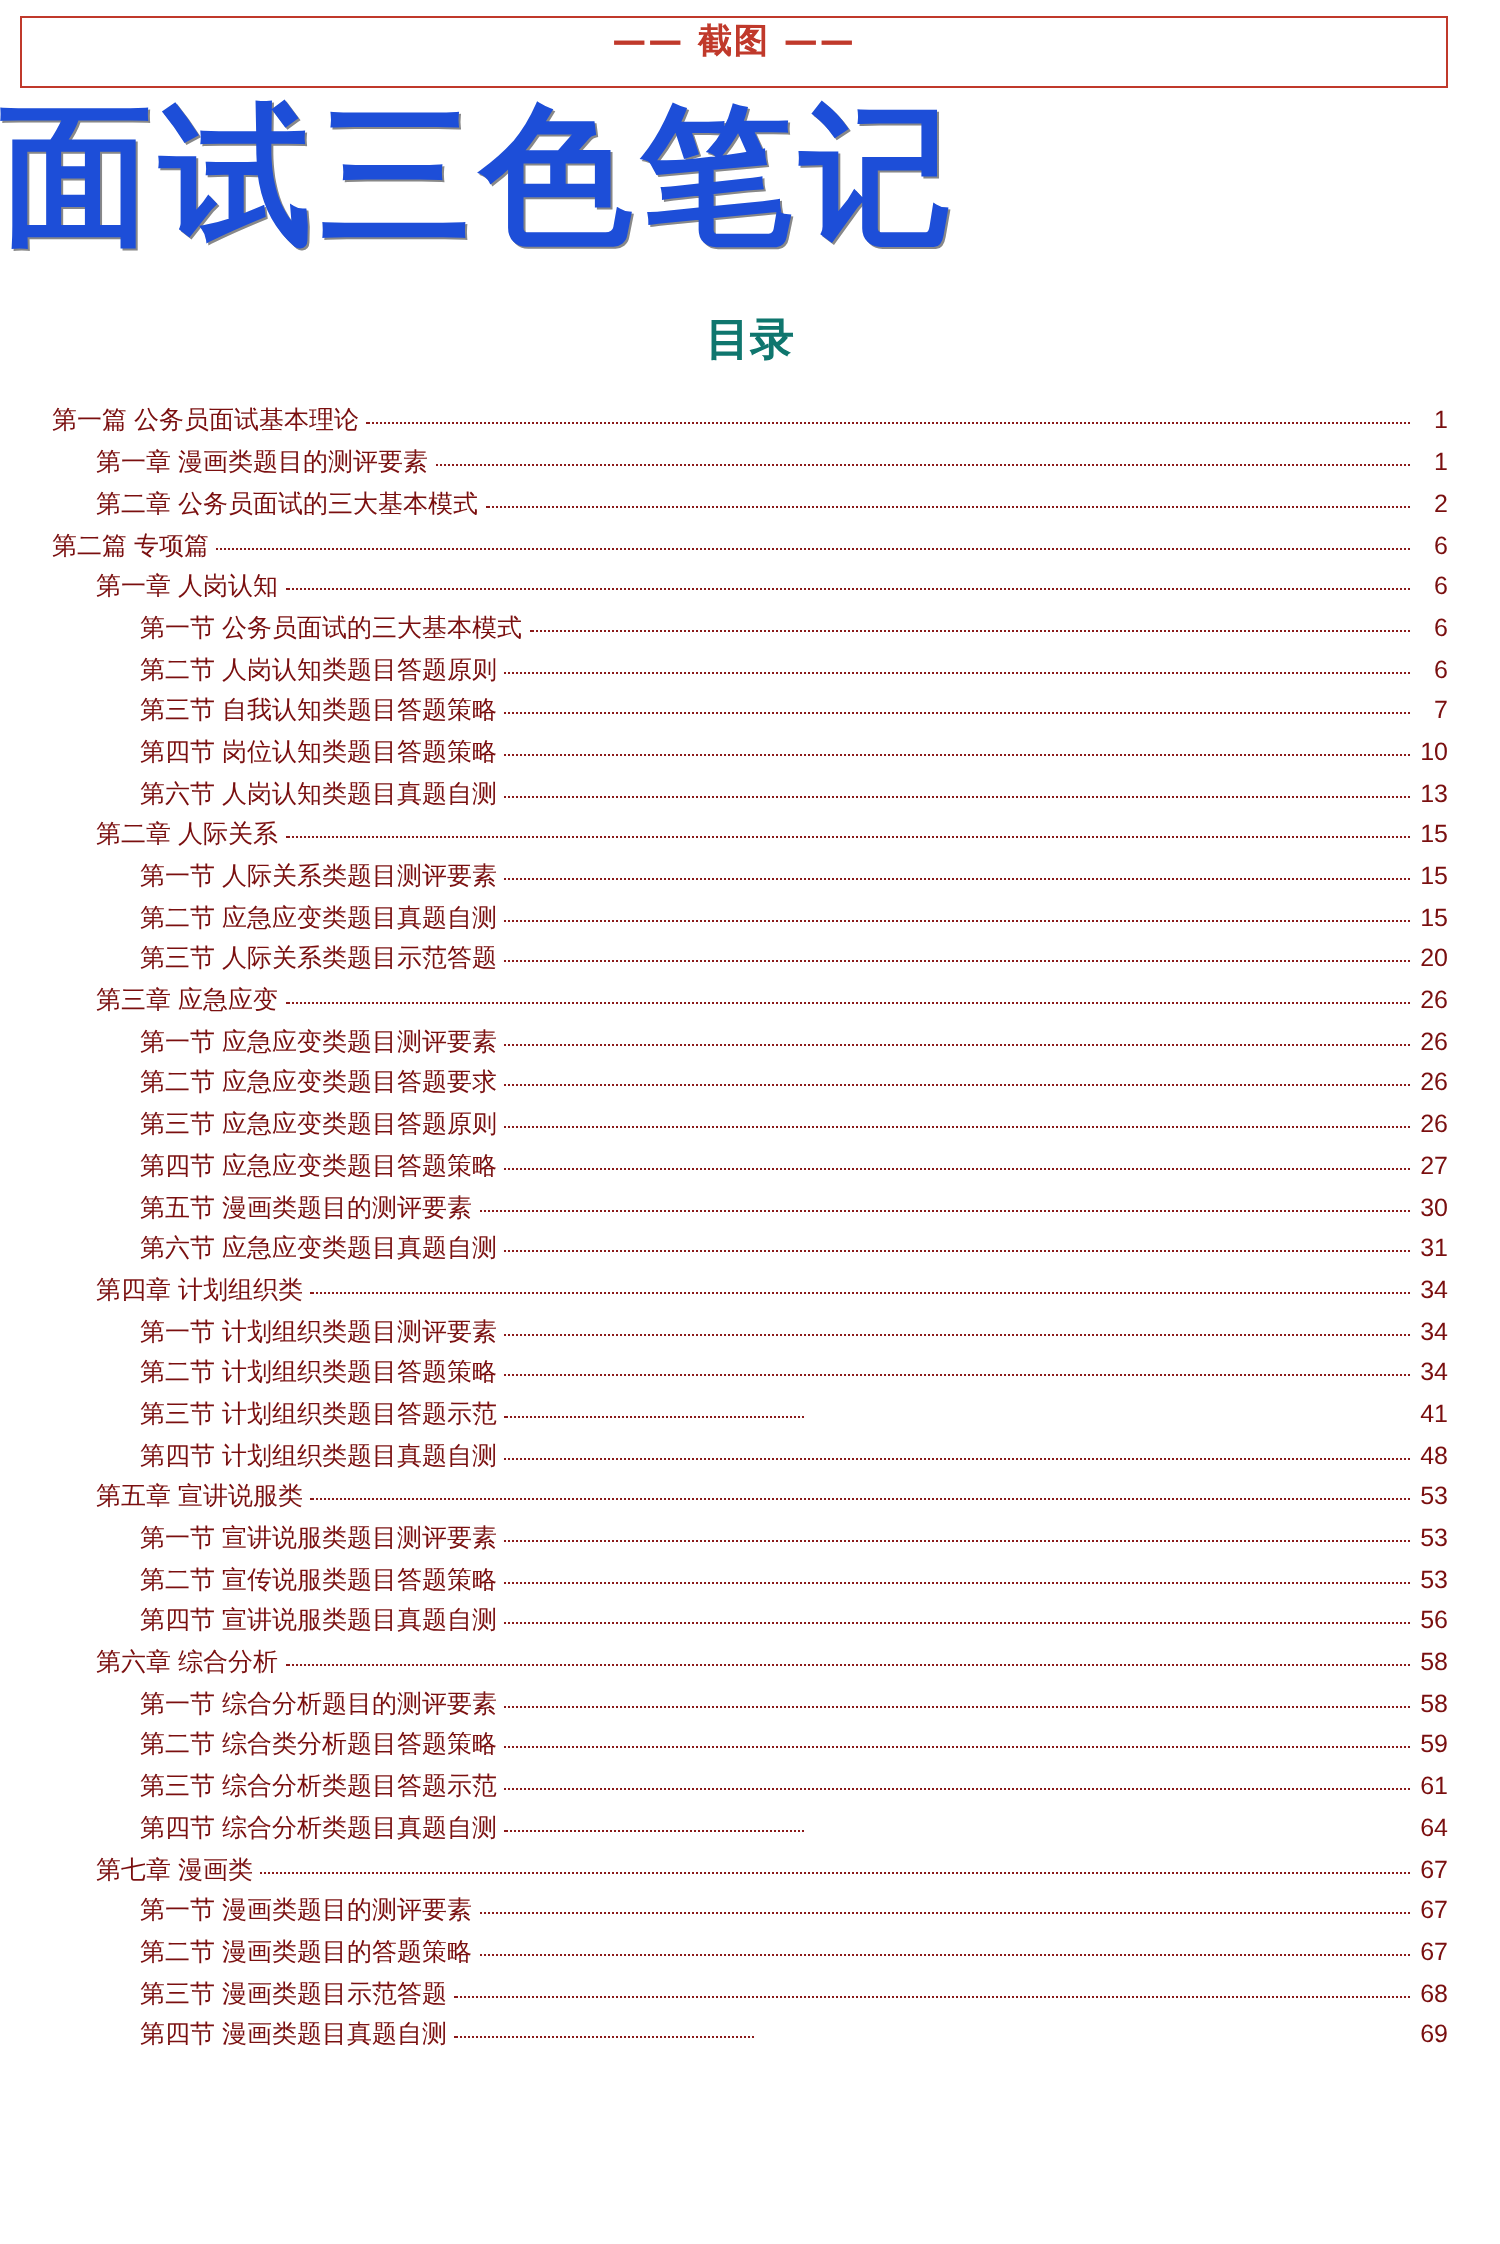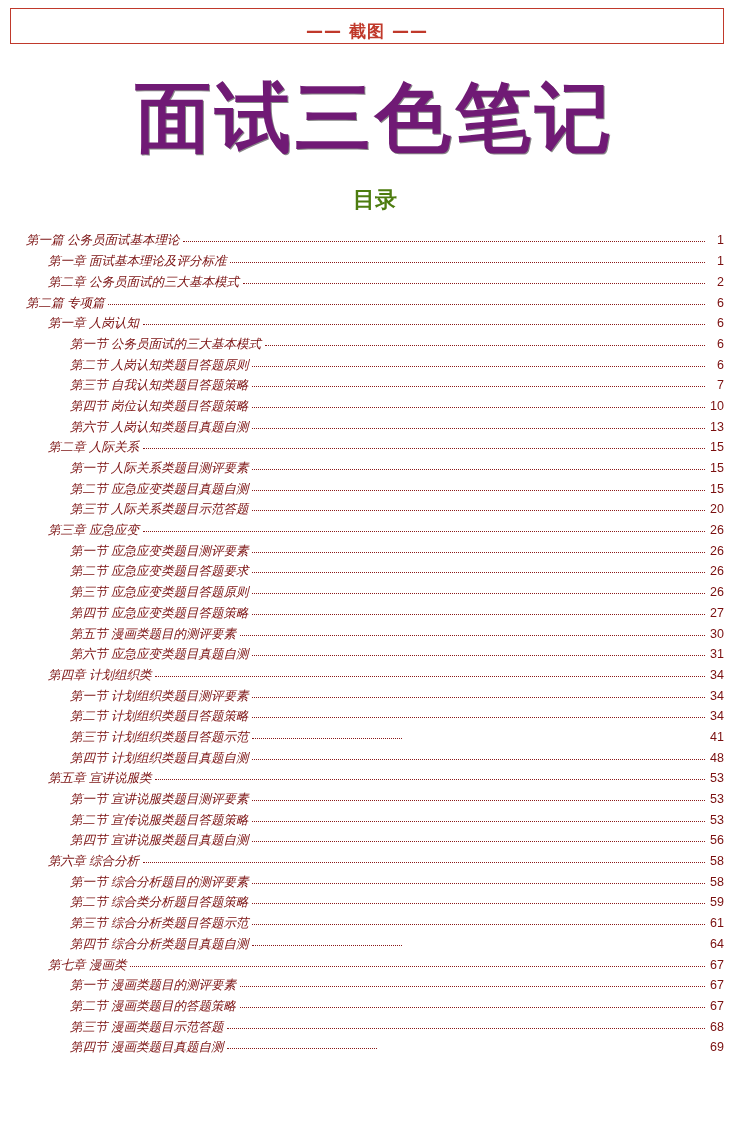--- a/index.html
+++ b/index.html
@@ -21,72 +21,70 @@
     box-sizing: border-box;
     position: relative;
   }
 
   
   .banner {
     margin: 8px 26px 0 10px;
     border: 1px solid #c0392b;
     height: 34px;
     display: flex;
-    align-items: flex-end;
+    align-items: flex-start;
     justify-content: center;
     background: #fff;
   }
   .banner-text {
     color: #c0392b;
     font-size: 17px;
     font-weight: bold;
     letter-spacing: 1px;
     font-family: "DejaVu Sans", "Liberation Sans", sans-serif;
   }
 
   
   .doc-title {
-    margin-top: 30px;
-    text-align: center;
+    text-align: left;
     font-family: "DejaVu Serif", "Liberation Serif", serif;
     font-weight: bold;
     font-size: 76px;
     letter-spacing: 4px;
-    color: #701a75;
+    color: #1d4ed8;
     line-height: 1.15;
     text-shadow: 1px 1px 0 #888;
   }
 
   
   .toc-heading {
     margin-top: 24px;
     text-align: center;
     font-family: "DejaVu Serif", "Liberation Serif", serif;
     font-weight: bold;
     font-size: 22px;
-    color: #4d7c0f;
+    color: #0f766e;
   }
 
   
   .toc {
     margin: 14px 26px 0 26px;
   }
   .toc-row {
     display: flex;
     align-items: baseline;
     font-size: 12.5px;
     color: #7a0f0f;
     line-height: 1.0;
     padding: 3.1px 0;
     white-space: nowrap;
   }
   .toc-row .label {
     flex: 0 0 auto;
     padding-right: 4px;
-    font-style: italic;
   }
   .toc-row .dots {
     flex: 1 1 auto;
     overflow: hidden;
     height: 11px;
     position: relative;
     border-bottom: 1px dotted #8b1a1a;
     transform: translateY(-2px);
   }
   .toc-row .pagenum {
@@ -119,21 +117,21 @@
 
   <div class="toc-heading">目录</div>
 
   <div class="toc" id="toc-container">
       <div class="toc-row lvl-1">
         <span class="label">第一篇  公务员面试基本理论</span>
         <span class="dots"></span>
         <span class="pagenum">1</span>
       </div>
       <div class="toc-row lvl-2">
-        <span class="label">第一章  面试基本理论及评分标准</span>
+        <span class="label">第一章  漫画类题目的测评要素</span>
         <span class="dots"></span>
         <span class="pagenum">1</span>
       </div>
       <div class="toc-row lvl-2">
         <span class="label">第二章  公务员面试的三大基本模式</span>
         <span class="dots"></span>
         <span class="pagenum">2</span>
       </div>
       <div class="toc-row lvl-1">
         <span class="label">第二篇  专项篇</span>

